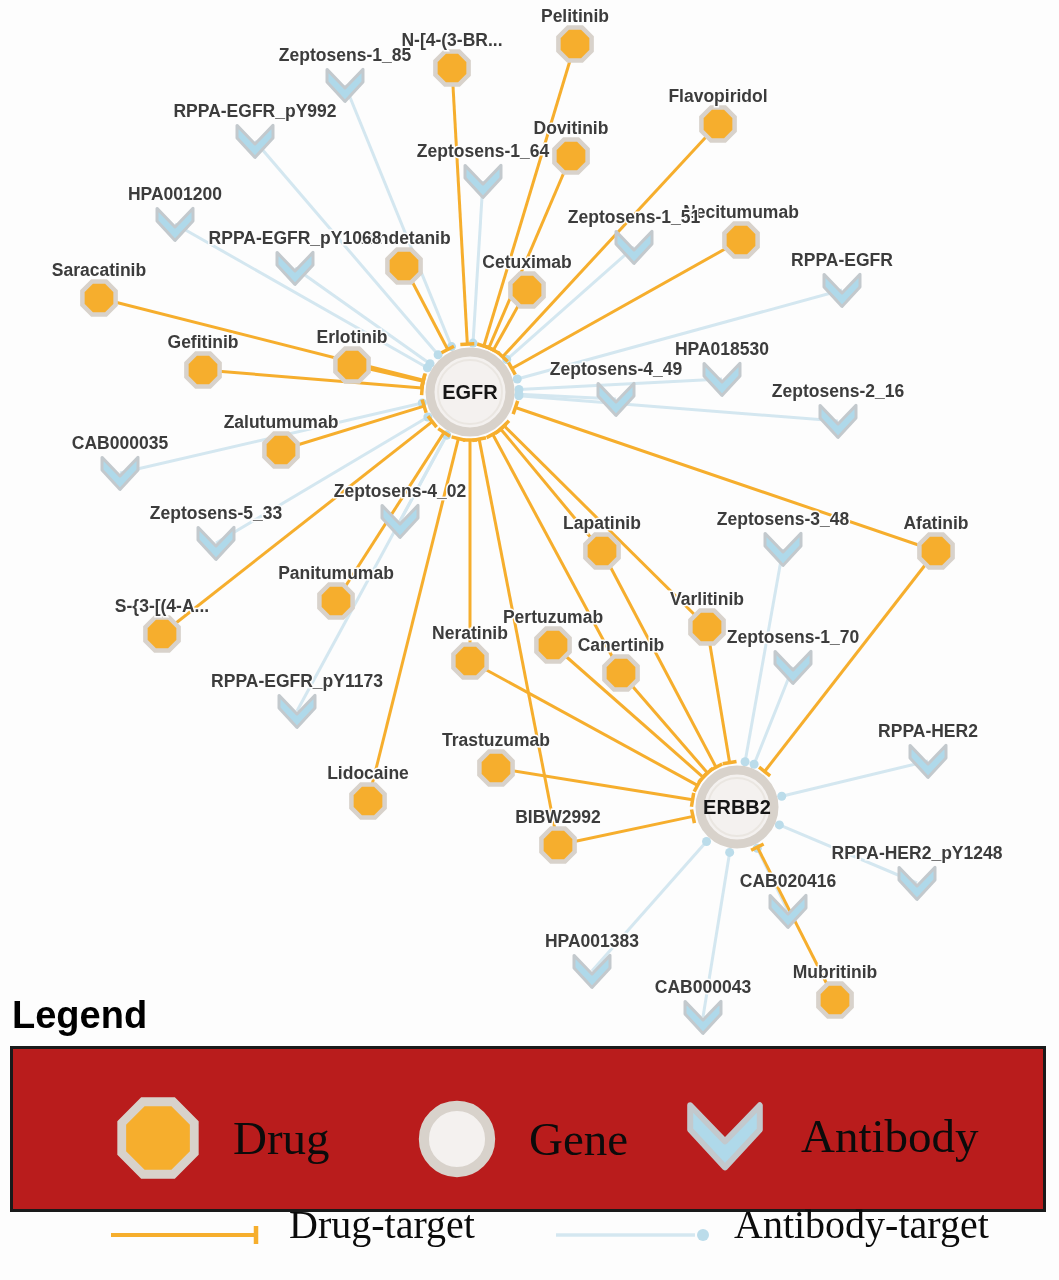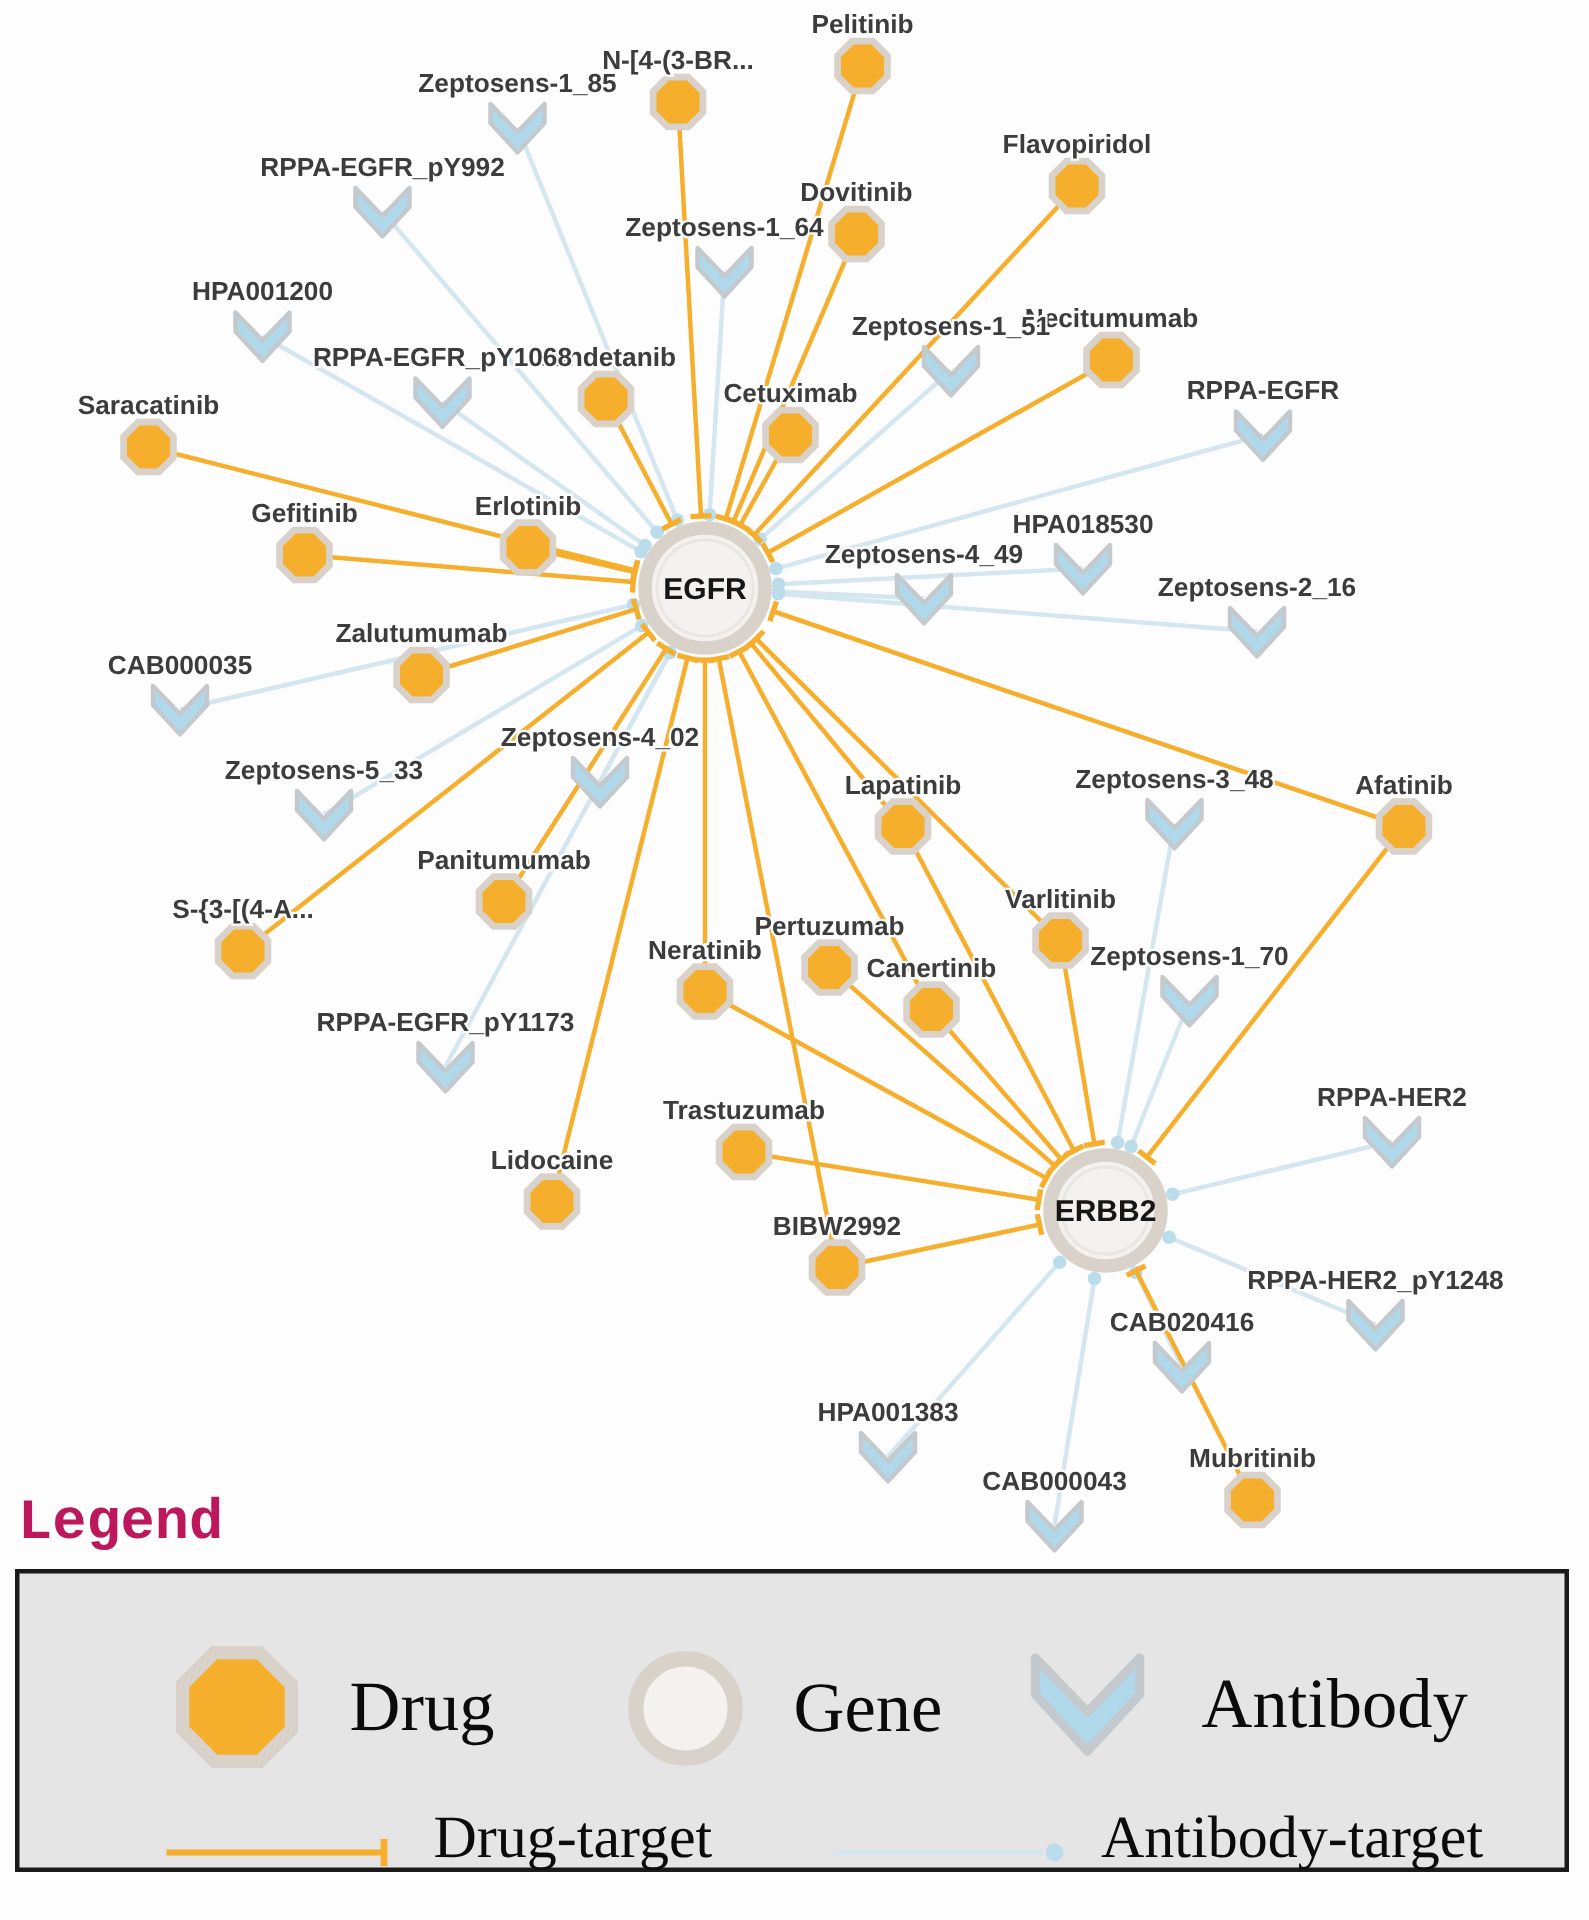--- a/index.html
+++ b/index.html
@@ -17,27 +17,27 @@
     font-size: 17.5px; font-weight: bold; fill: #3c3c3c;
     paint-order: stroke fill; stroke: #fdfdfd; stroke-width: 3px;
   }
   .gene-label {
     font-family: "Liberation Sans", sans-serif;
     font-size: 20px; font-weight: bold; fill: #161616;
   }
 
   .legend-title {
     position: absolute; left: 12px; top: 994px;
-    font-family: Liberation Mono, monospace;
-    font-size: 38px; font-weight: bold; color: #be185d;
+    font-family: Liberation Sans, sans-serif;
+    font-size: 38px; font-weight: bold; color: #000000;
   }
   .legend-box {
     position: absolute; left: 10px; top: 1046px;
-    width: 1036px; height: 202px;
-    border: 3px solid #1a1a1a; background: #e5e5e5;
+    width: 1036px; height: 166px;
+    border: 3px solid #1a1a1a; background: #b91c1c;
   }
   .legend-item { position: absolute; display: flex; align-items: center; gap: 26px; }
   .legend-item .ltext {
     font-family: "Liberation Serif", serif;
     font-size: 47px; color: #0b0b0b; white-space: nowrap;
   }
   .legend-edge-item { position: absolute; display: flex; align-items: flex-end; gap: 16px; }
   .legend-edge-item .ltext {
     font-family: "Liberation Serif", serif;
     font-size: 40px; color: #0b0b0b; white-space: nowrap;

